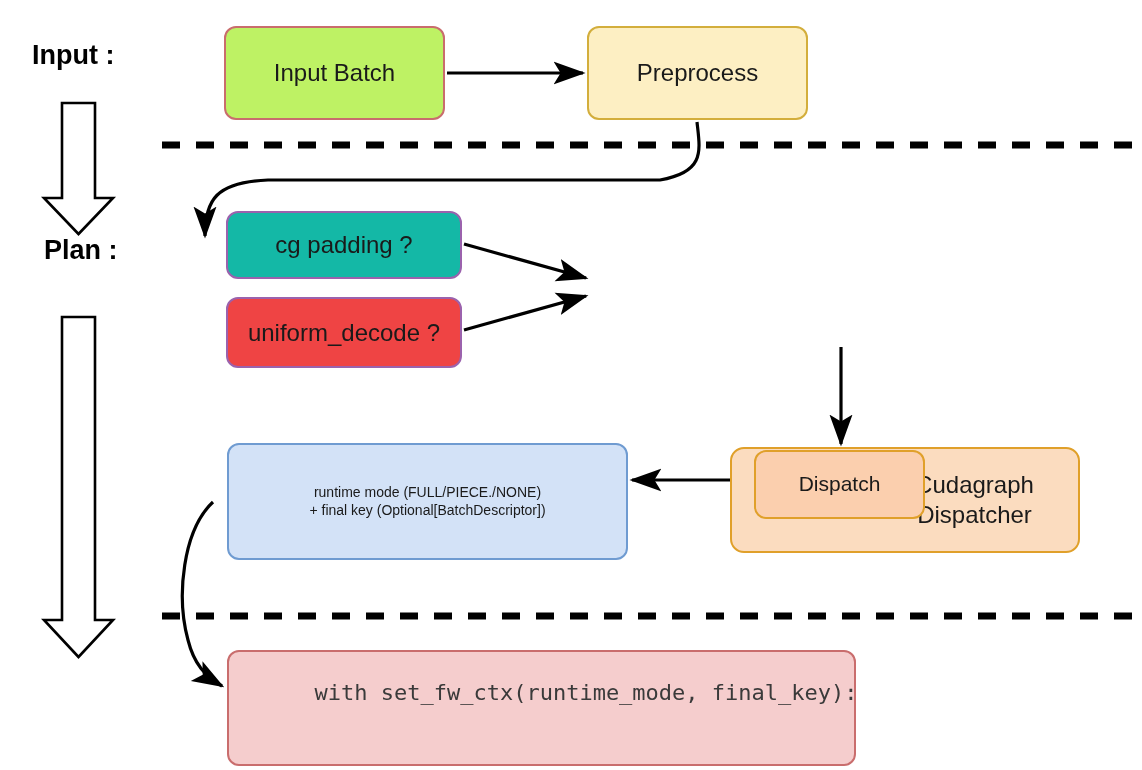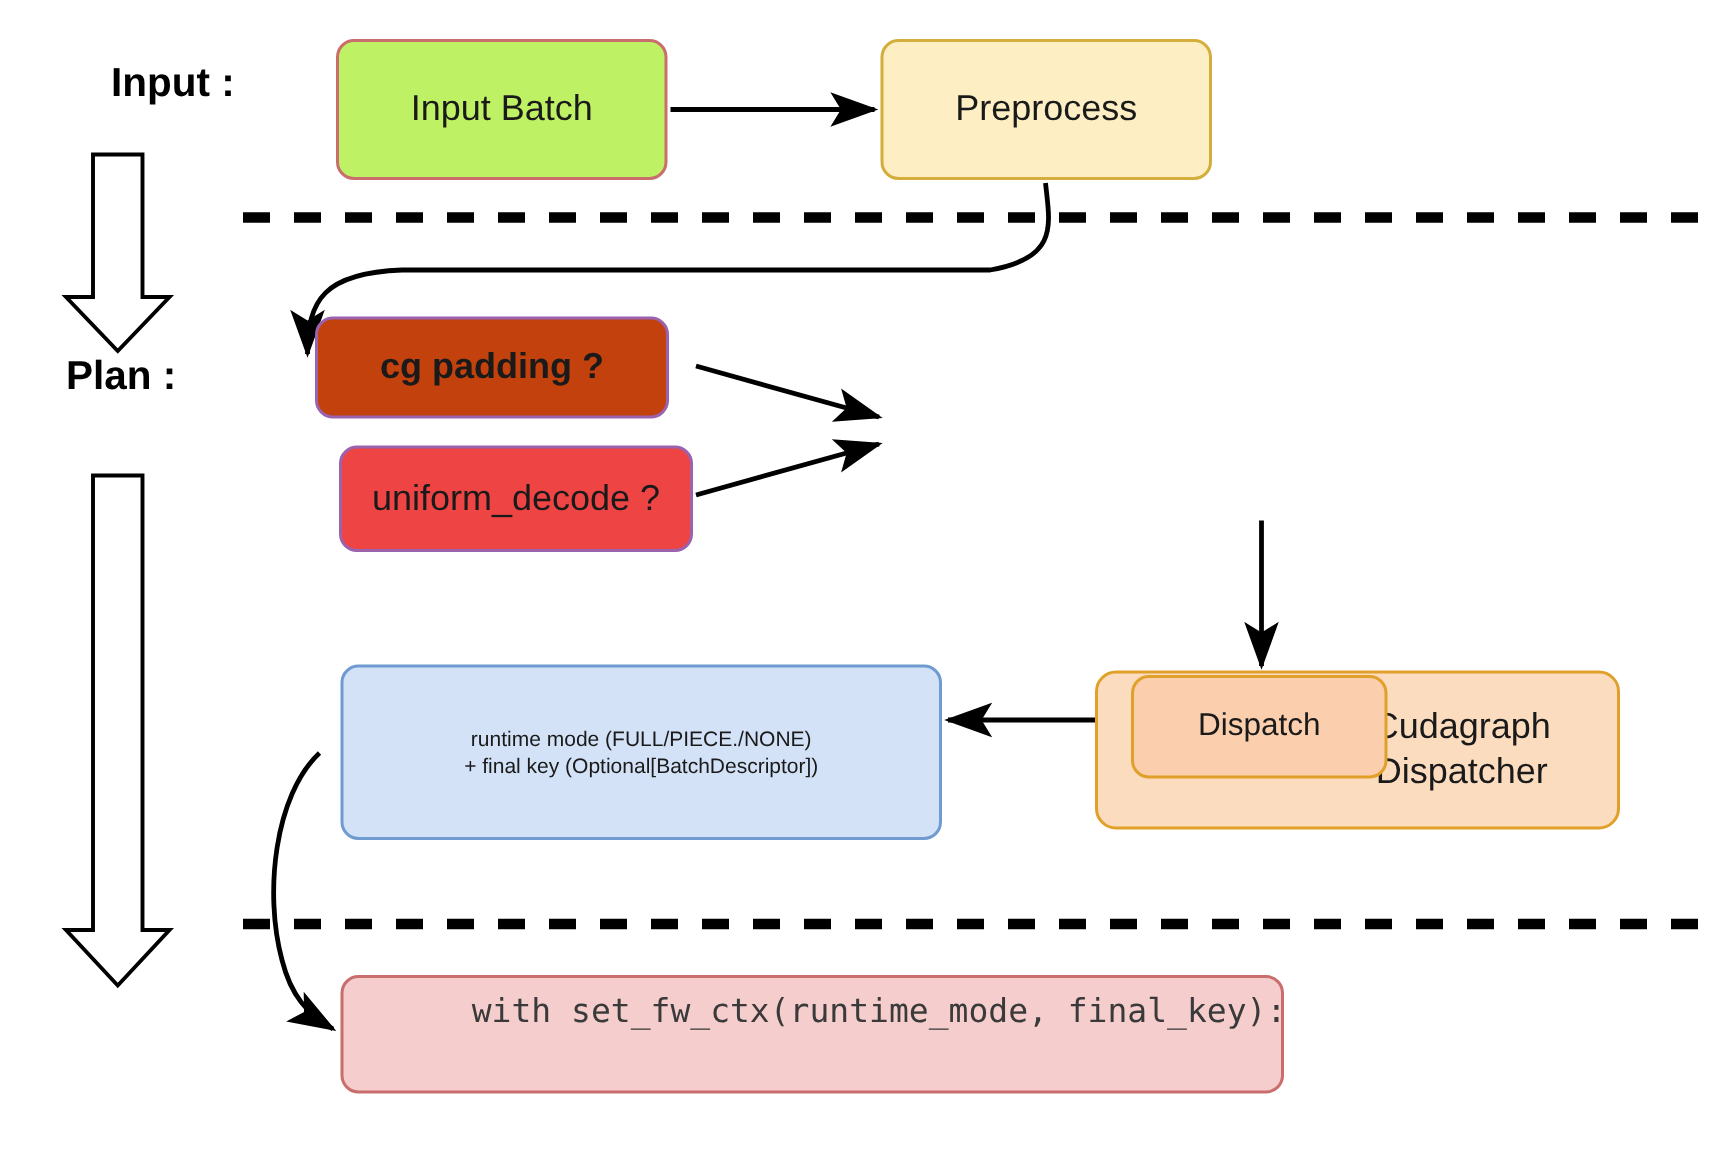--- a/index.html
+++ b/index.html
@@ -21,45 +21,45 @@
     position:absolute;font-weight:bold;font-size:27px;color:#000;
     white-space:nowrap;
   }
 
   
   #n-input-batch{left:224px;top:26px;width:221px;height:94px;
     background:#bef264;border-color:#c96d6d;font-size:24px;}
   #n-preprocess{left:587px;top:26px;width:221px;height:94px;
     background:#fdefc3;border-color:#d3ae3c;font-size:24px;}
 
-  #n-cg-padding{left:210px;top:211px;width:236px;height:68px;
-    background:#c2410c;border-color:#9b62ad;font-size:24px;font-weight:bold;}
+  #n-cg-padding{left:226px;top:211px;width:236px;height:68px;
+    background:#14b8a6;border-color:#9b62ad;font-size:24px;}
   #n-uniform-decode{left:226px;top:297px;width:236px;height:71px;
     background:#ef4444;border-color:#9b62ad;font-size:24px;}
   #n-init-key{left:590px;top:227px;width:512px;height:118px;
     background:#d7e8cd;border-color:#7aa86a;font-size:23px;}
 
   #n-runtime-mode{left:227px;top:443px;width:401px;height:117px;
     background:#d3e2f7;border-color:#6f9bd1;font-size:14px;}
 
   #n-cudagraph-dispatcher{left:730px;top:447px;width:350px;height:106px;
     background:#fbdcbf;border-color:#e0a02a;border-radius:14px;
     justify-content:flex-end;padding-right:16px;font-size:24px;}
   #n-cudagraph-dispatcher .dsp-title{width:175px;}
   #n-dispatch{left:754px;top:450px;width:171px;height:69px;
     background:#fbcfae;border-color:#e0a02a;font-size:21px;}
 
-  #n-code{left:227px;top:650px;width:629px;height:79px;
+  #n-code{left:227px;top:650px;width:629px;height:116px;
     background:#f5cdcd;border-color:#c96d6d;
     justify-content:flex-start;padding-left:6px;
     font-family:"DejaVu Sans Mono", monospace;font-size:22px;
     color:#3a3a3a;white-space:pre;text-align:left;line-height:1.35;}
 
   
-  #lbl-input{left:32px;top:40px;margin-left:42px;}
+  #lbl-input{left:32px;top:40px;}
   #lbl-plan{left:44px;top:235px;}
   #lbl-execute{left:10px;top:673px;}
 </style>
 </head>
 <body>
 
 <div id="stage">
 
   <svg class="layer" viewBox="0 0 1142 770">
     <defs>

